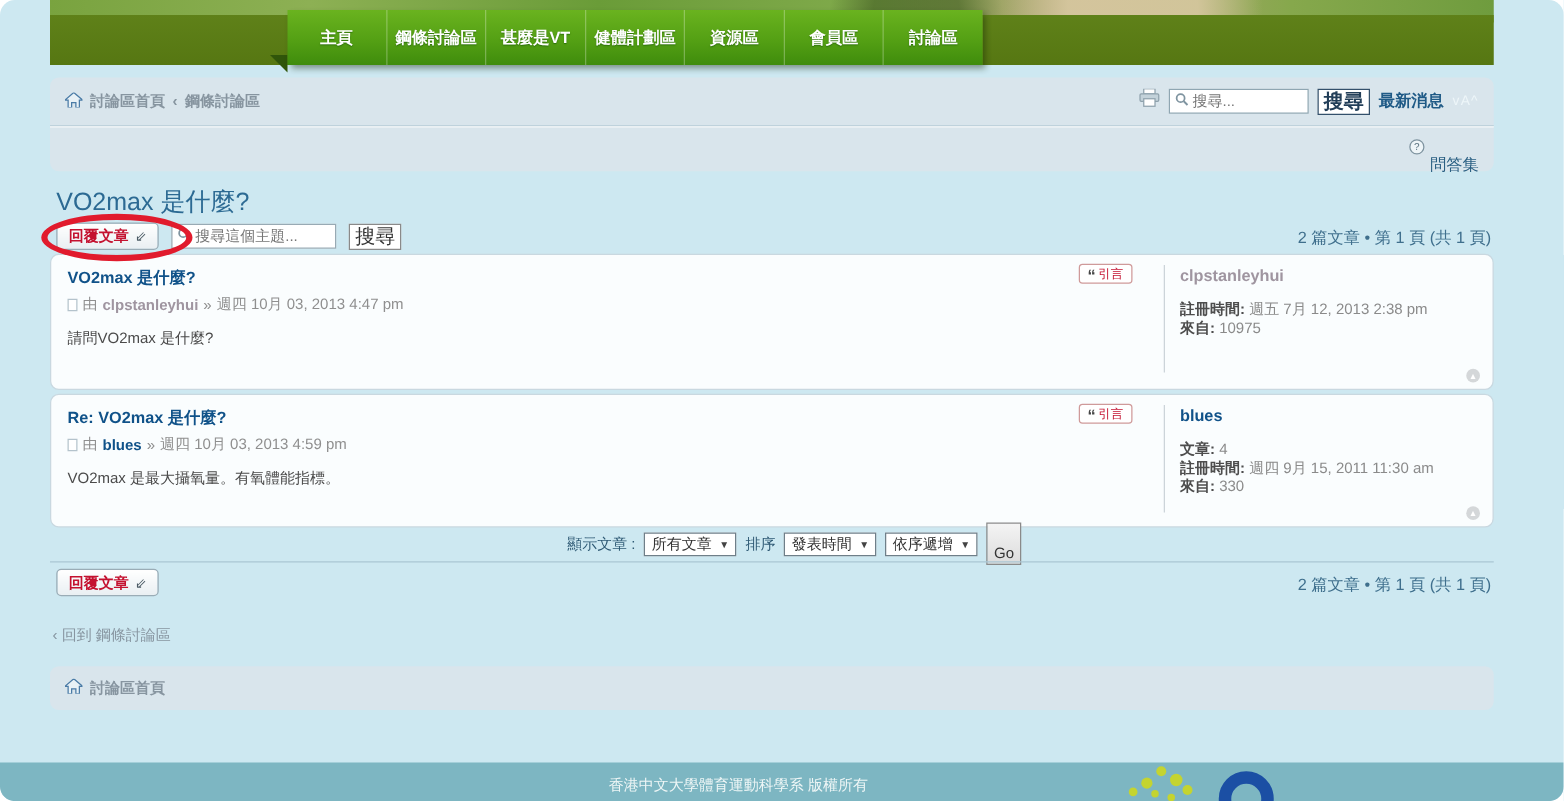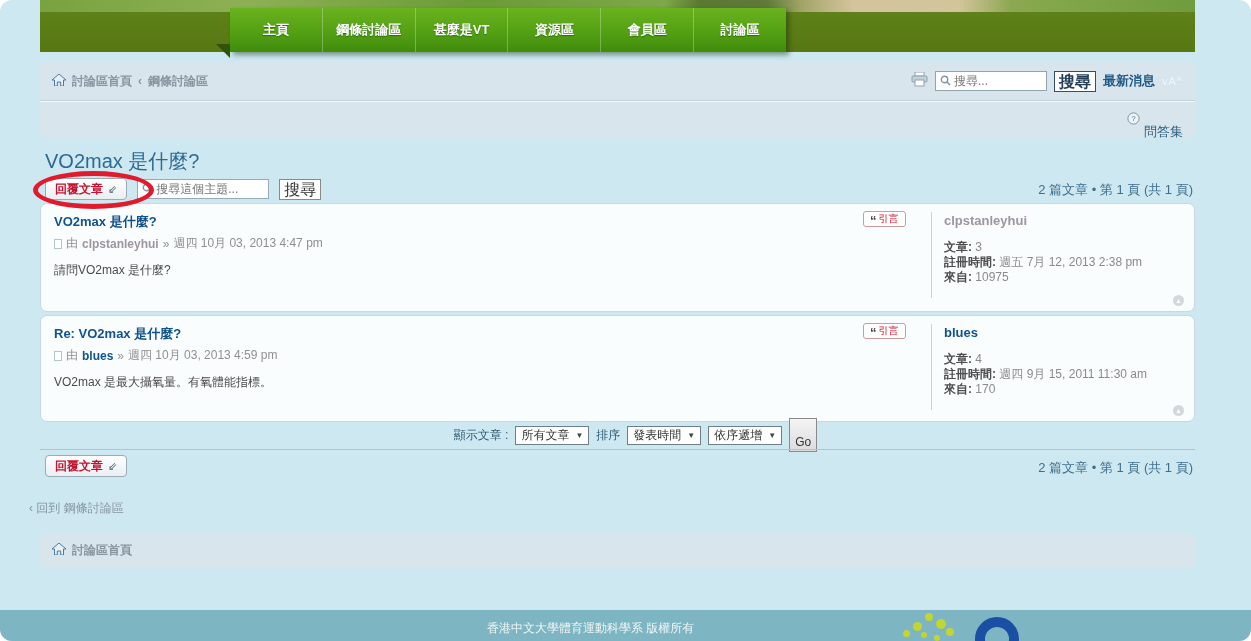--- a/index.html
+++ b/index.html
@@ -87,21 +87,21 @@
   .display-row { position:absolute; left:58px; top:424px; width:1155px; height:22px;
     display:flex; align-items:center; justify-content:center; gap:7px; font-size:12px; color:#2f5a75; }
   .fake-select { display:inline-flex; align-items:center; gap:6px; height:19px; padding:0 5px;
     background:#fff; border:1px solid #6f7f89; font-size:12px; color:#333; cursor:pointer; }
   .fake-select .caret { font-size:8px; color:#444; }
   .btn-go { height:19px; padding:16px 5px; background:linear-gradient(#f4f4f4,#dcdcdc);
     border:1px solid #8a8a8a; font-size:12px; color:#333; cursor:pointer; }
   .divider-hr { position:absolute; left:40px; top:449px; width:1155px; height:1px; background:#aac6d4; }
 
   .reply2-wrap { position:absolute; left:45px; top:455px; }
-  .back-link { position:absolute; left:29px; top:500px; font-size:12px; color:#8795a0; cursor:pointer; }
+  .back-link { position:absolute; left:42px; top:500px; font-size:12px; color:#8795a0; cursor:pointer; }
 
   .bottom-panel { position:absolute; left:40px; top:533px; width:1155px; height:35px;
     background:#d9e5ec; border-radius:7px; display:flex; align-items:center; gap:6px; padding:0 12px;
     font-size:12px; font-weight:bold; color:#8795a0; }
 
   
   .footer { position:absolute; left:0; top:610px; width:1251px; height:31px; background:#7db6c2; overflow:hidden; }
   .copyright { position:absolute; left:487px; top:10px; font-size:12px; color:#eef6f6; }
   .dot { position:absolute; border-radius:50%; background:#c4d430; }
   .blue-arc { position:absolute; left:975px; top:617px; width:44px; height:44px; border-radius:50%;
@@ -113,20 +113,21 @@
 
 <div class="canvas">
 
   <div class="photo-strip"></div>
   <div class="olive-bar"></div>
   <div class="menu-fold"></div>
   <nav class="main-menu">
     <div class="menu-item">主頁</div>
     <div class="menu-item">鋼條討論區</div>
     <div class="menu-item">甚麼是VT</div>
+    <div class="menu-item">健體計劃區</div>
     <div class="menu-item">資源區</div>
     <div class="menu-item">會員區</div>
     <div class="menu-item">討論區</div>
   </nav>
 
   <div class="crumb-panel">
     <div class="crumb-row1">
       <div class="crumb-left">
         <span class="icon">
           <svg width="14" height="12" viewBox="0 0 14 12">
@@ -200,21 +201,20 @@
       <span>週四 10月 03, 2013 4:47 pm</span>
     </div>
     <div class="post-content">請問VO2max 是什麼?</div>
     <button class="btn-quote">
       <span class="qmark">“</span>
       <span class="qtext">引言</span>
     </button>
     <div class="profile-divider"></div>
     <aside class="profile">
       <div class="pname username-purple" style="font-weight:bold;">clpstanleyhui</div>
-      <div class="pline"><span class="plabel">文章:</span> <span>3</span></div>
       <div class="pline"><span class="plabel">註冊時間:</span> <span>週五 7月 12, 2013 2:38 pm</span></div>
       <div class="pline"><span class="plabel">來自:</span> <span>10975</span></div>
     </aside>
     <div class="top-circle">▴</div>
   </section>
 
   <section class="post-panel post-2">
     <div class="post-title">Re: VO2max 是什麼?</div>
     <div class="post-byline">
       <span class="doc-icon"></span>
@@ -226,21 +226,21 @@
     <div class="post-content">VO2max 是最大攝氧量。有氧體能指標。</div>
     <button class="btn-quote">
       <span class="qmark">“</span>
       <span class="qtext">引言</span>
     </button>
     <div class="profile-divider"></div>
     <aside class="profile">
       <div class="pname username-blue" style="font-weight:bold;">blues</div>
       <div class="pline"><span class="plabel">文章:</span> <span>4</span></div>
       <div class="pline"><span class="plabel">註冊時間:</span> <span>週四 9月 15, 2011 11:30 am</span></div>
-      <div class="pline"><span class="plabel">來自:</span> <span>170</span></div>
+      <div class="pline"><span class="plabel">來自:</span> <span>330</span></div>
     </aside>
     <div class="top-circle">▴</div>
   </section>
 
   <div class="display-row">
     <span>顯示文章 :</span>
     <span class="fake-select">
       <span>所有文章</span>
       <span class="caret">▼</span>
     </span>

